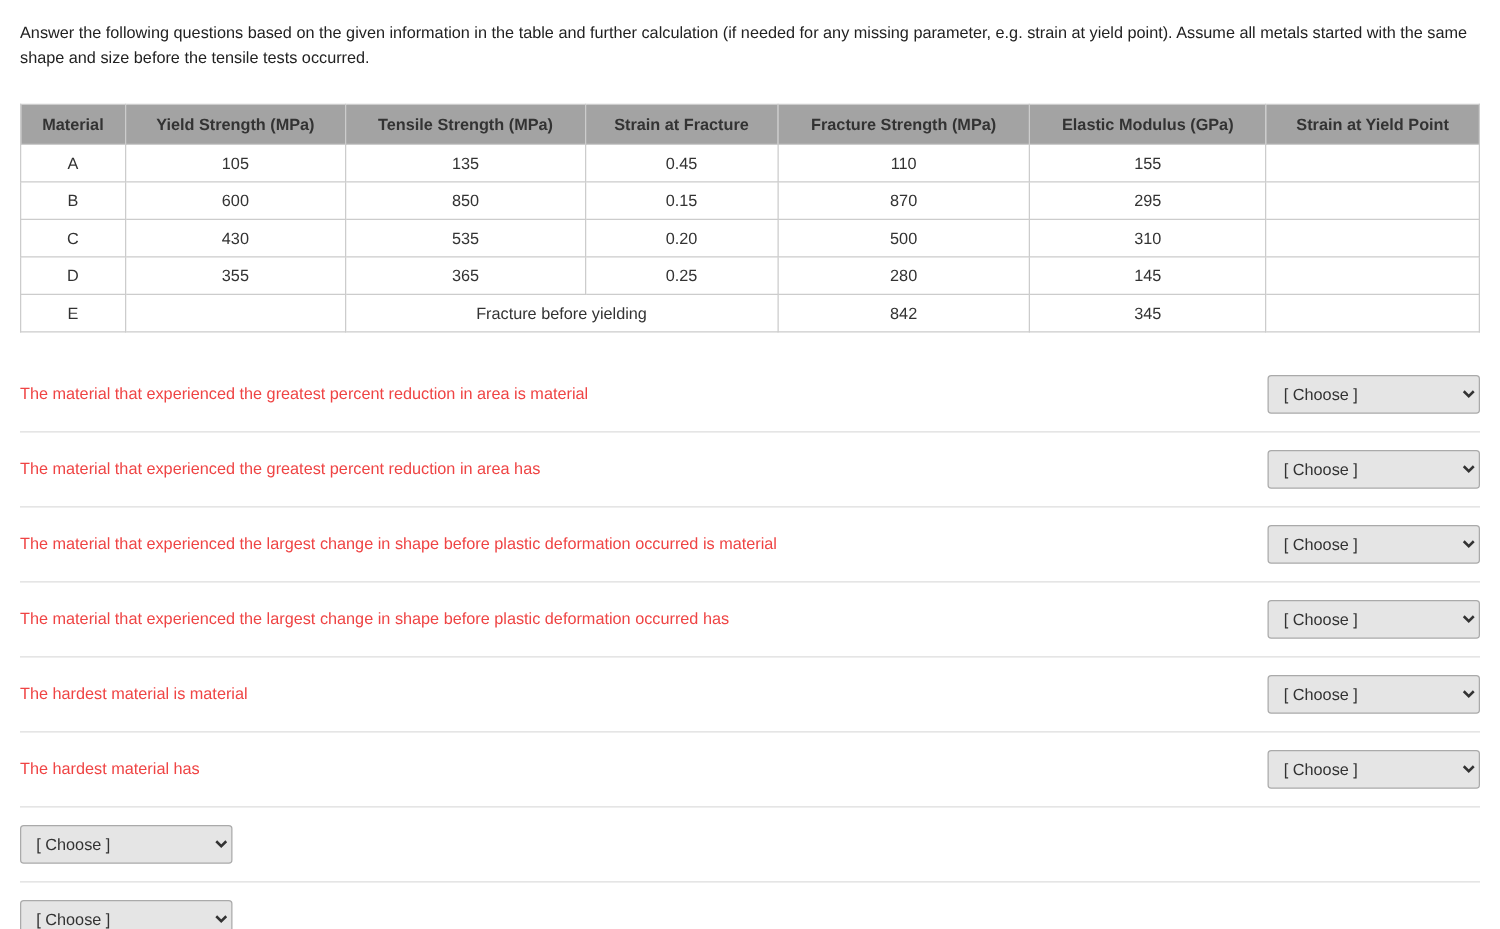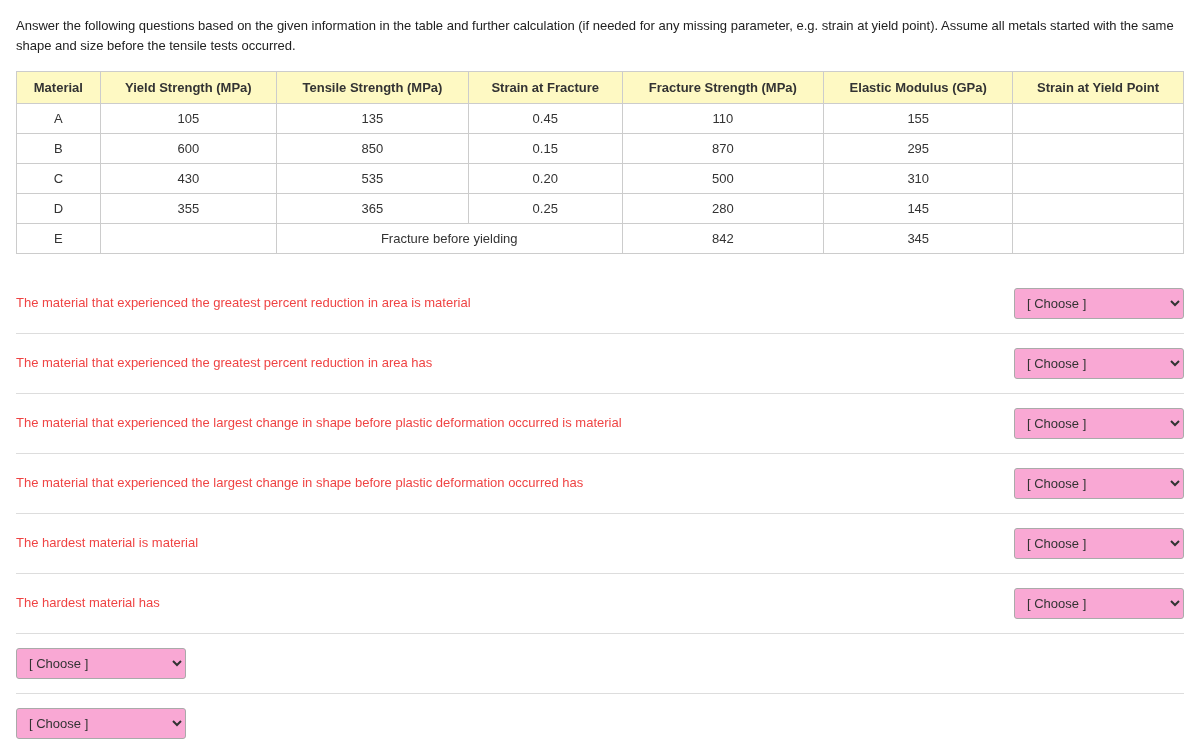--- a/index.html
+++ b/index.html
@@ -7,31 +7,31 @@
       font-family: Arial, sans-serif;
       font-size: 13px;
       color: #333;
       background: #fff;
       padding: 16px;
       width: 1200px;
     }
     .intro-text {
       font-size: 13px;
       line-height: 1.5;
-      margin-bottom: 16px;
+      margin-bottom: 28px;
       color: #222;
     }
     table {
       width: 100%;
       border-collapse: collapse;
       margin-bottom: 20px;
       font-size: 13px;
     }
     th {
-      background: #fef9c3;
+      background: #a3a3a3;
       border: 1px solid #ccc;
       padding: 8px 10px;
       text-align: center;
       font-weight: bold;
       vertical-align: middle;
     }
     td {
       border: 1px solid #ccc;
       padding: 7px 10px;
       text-align: center;
@@ -53,21 +53,21 @@
       color: #ef4444;
       line-height: 1.4;
     }
     .question-select {
       width: 170px;
       flex-shrink: 0;
       padding: 6px 8px;
       font-size: 13px;
       border: 1px solid #aaa;
       border-radius: 3px;
-      background: #f9a8d4;
+      background: #e5e5e5;
       color: #333;
       appearance: auto;
     }
   </style>
 </head>
 <body>
 
 <p class="intro-text">Answer the following questions based on the given information in the table and further calculation (if needed for any missing parameter, e.g. strain at yield point). Assume all metals started with the same shape and size before the tensile tests occurred.</p>
 
 <table>

